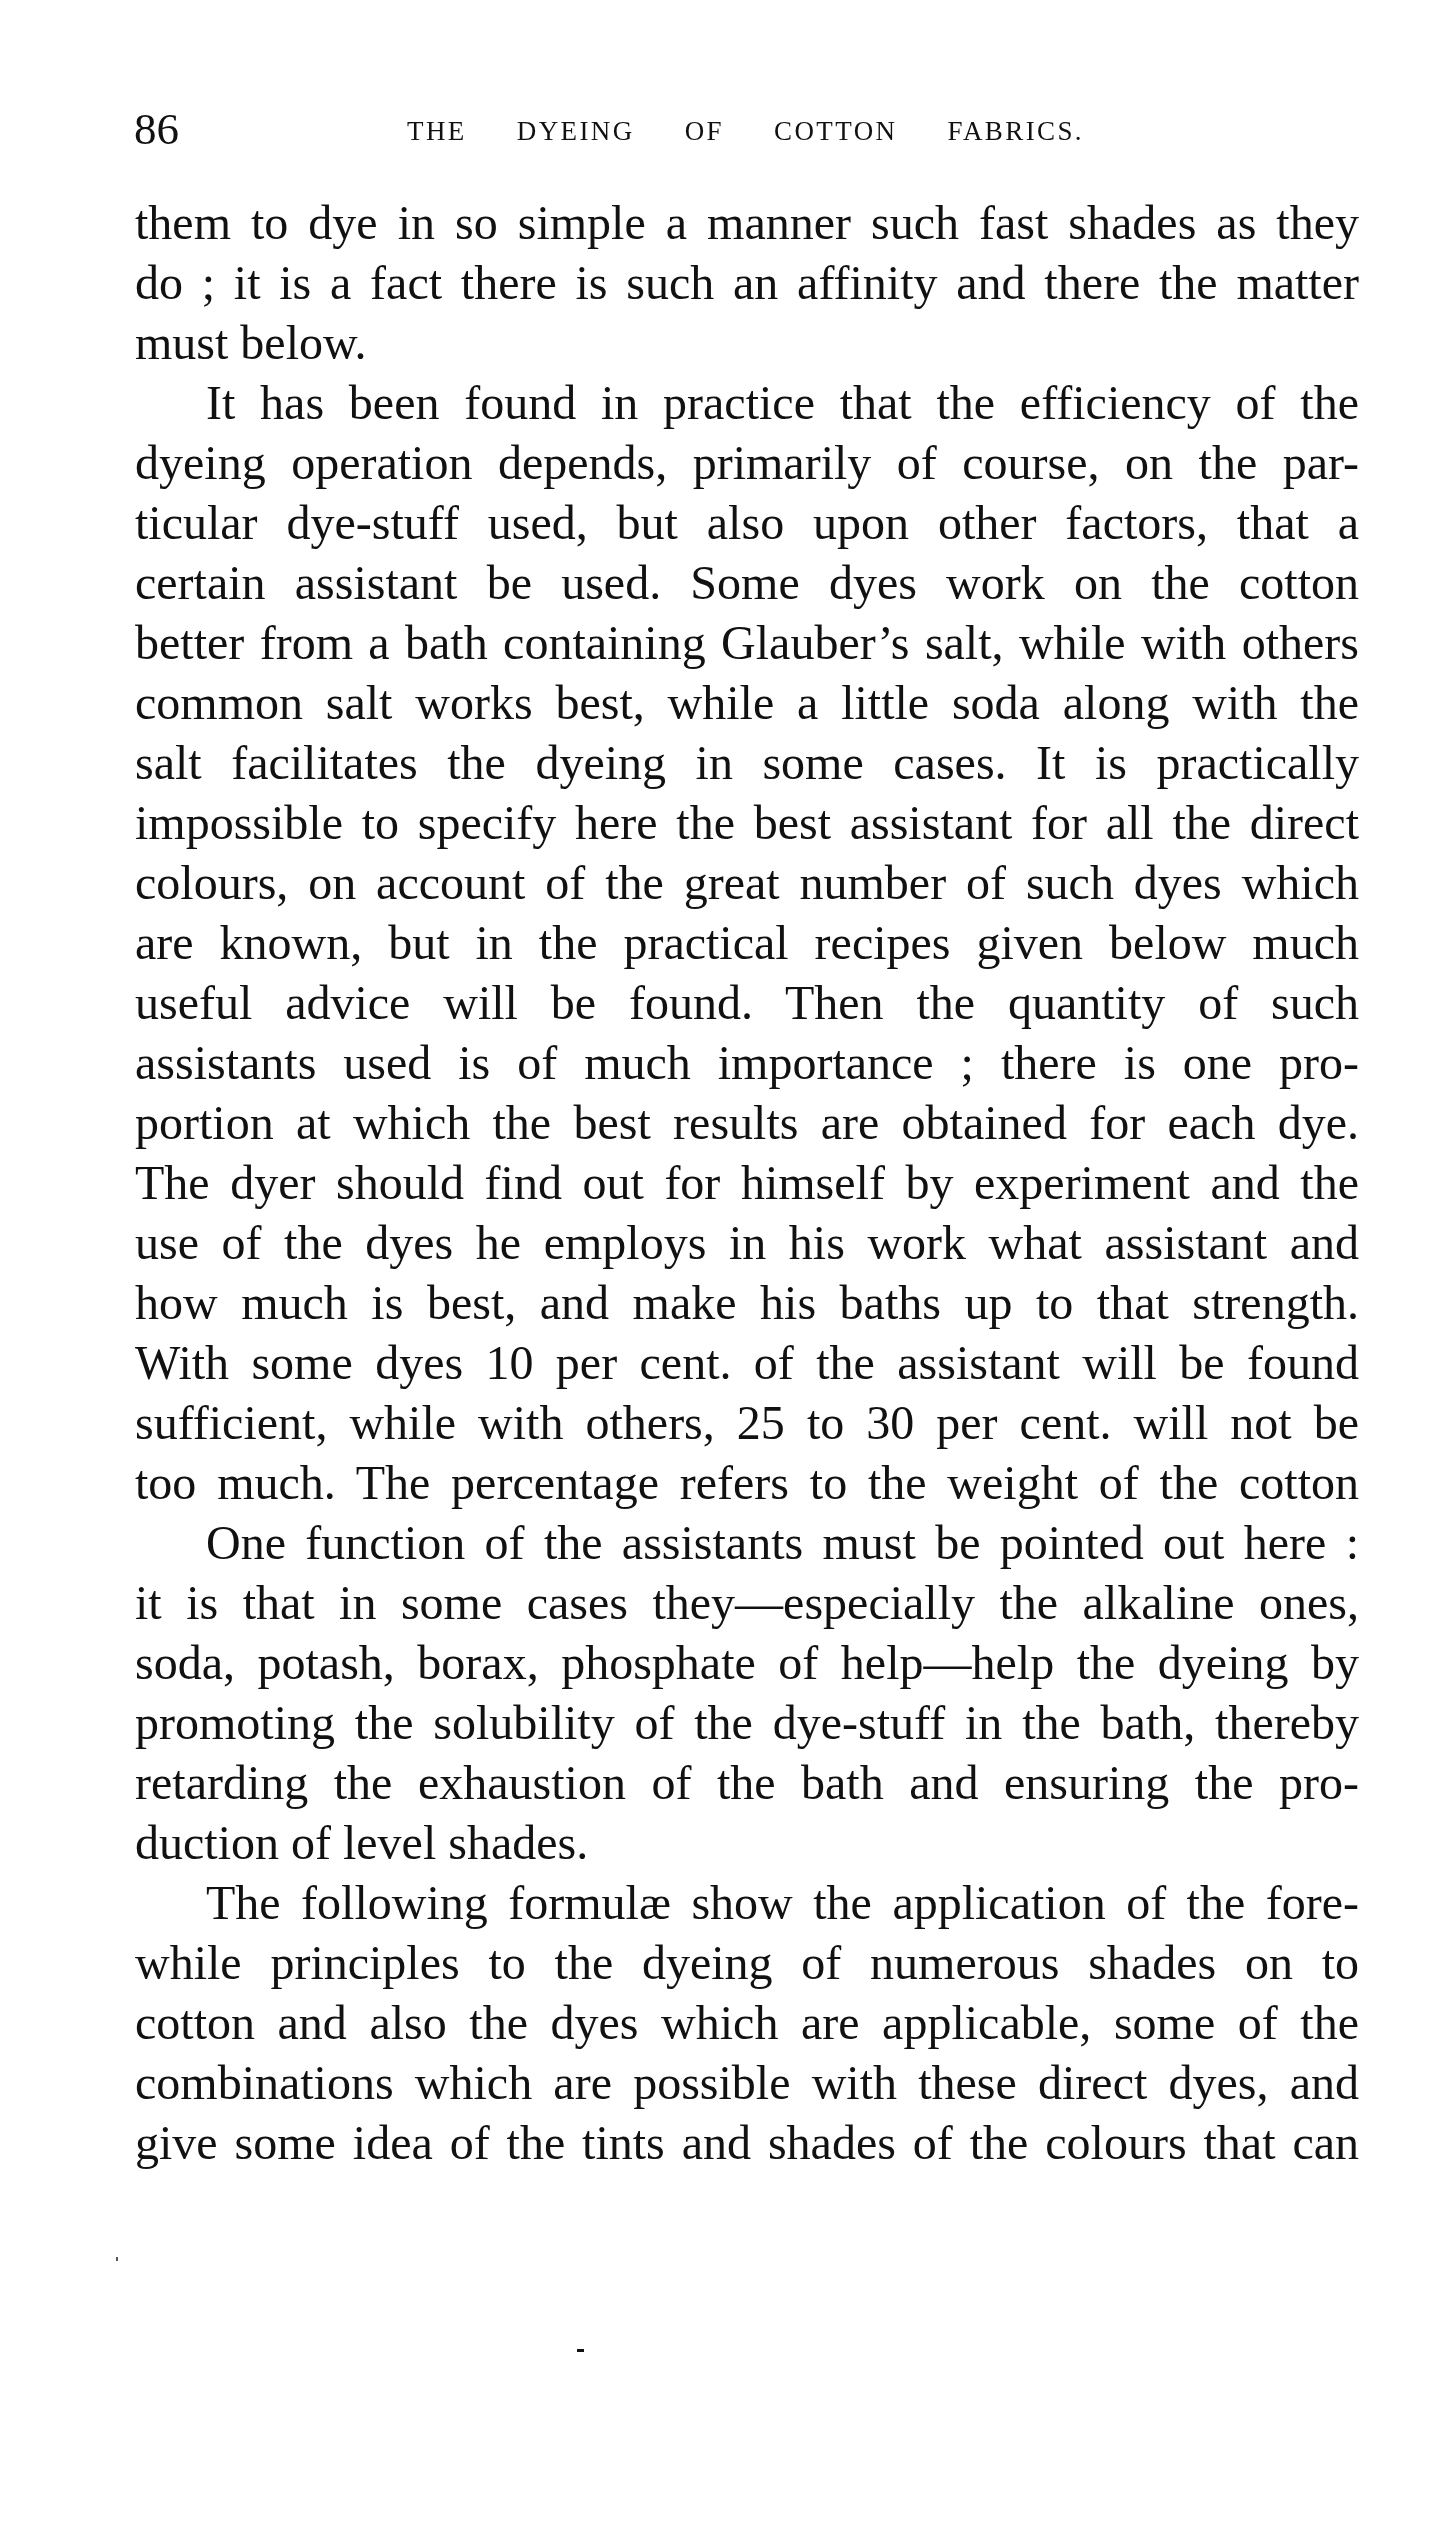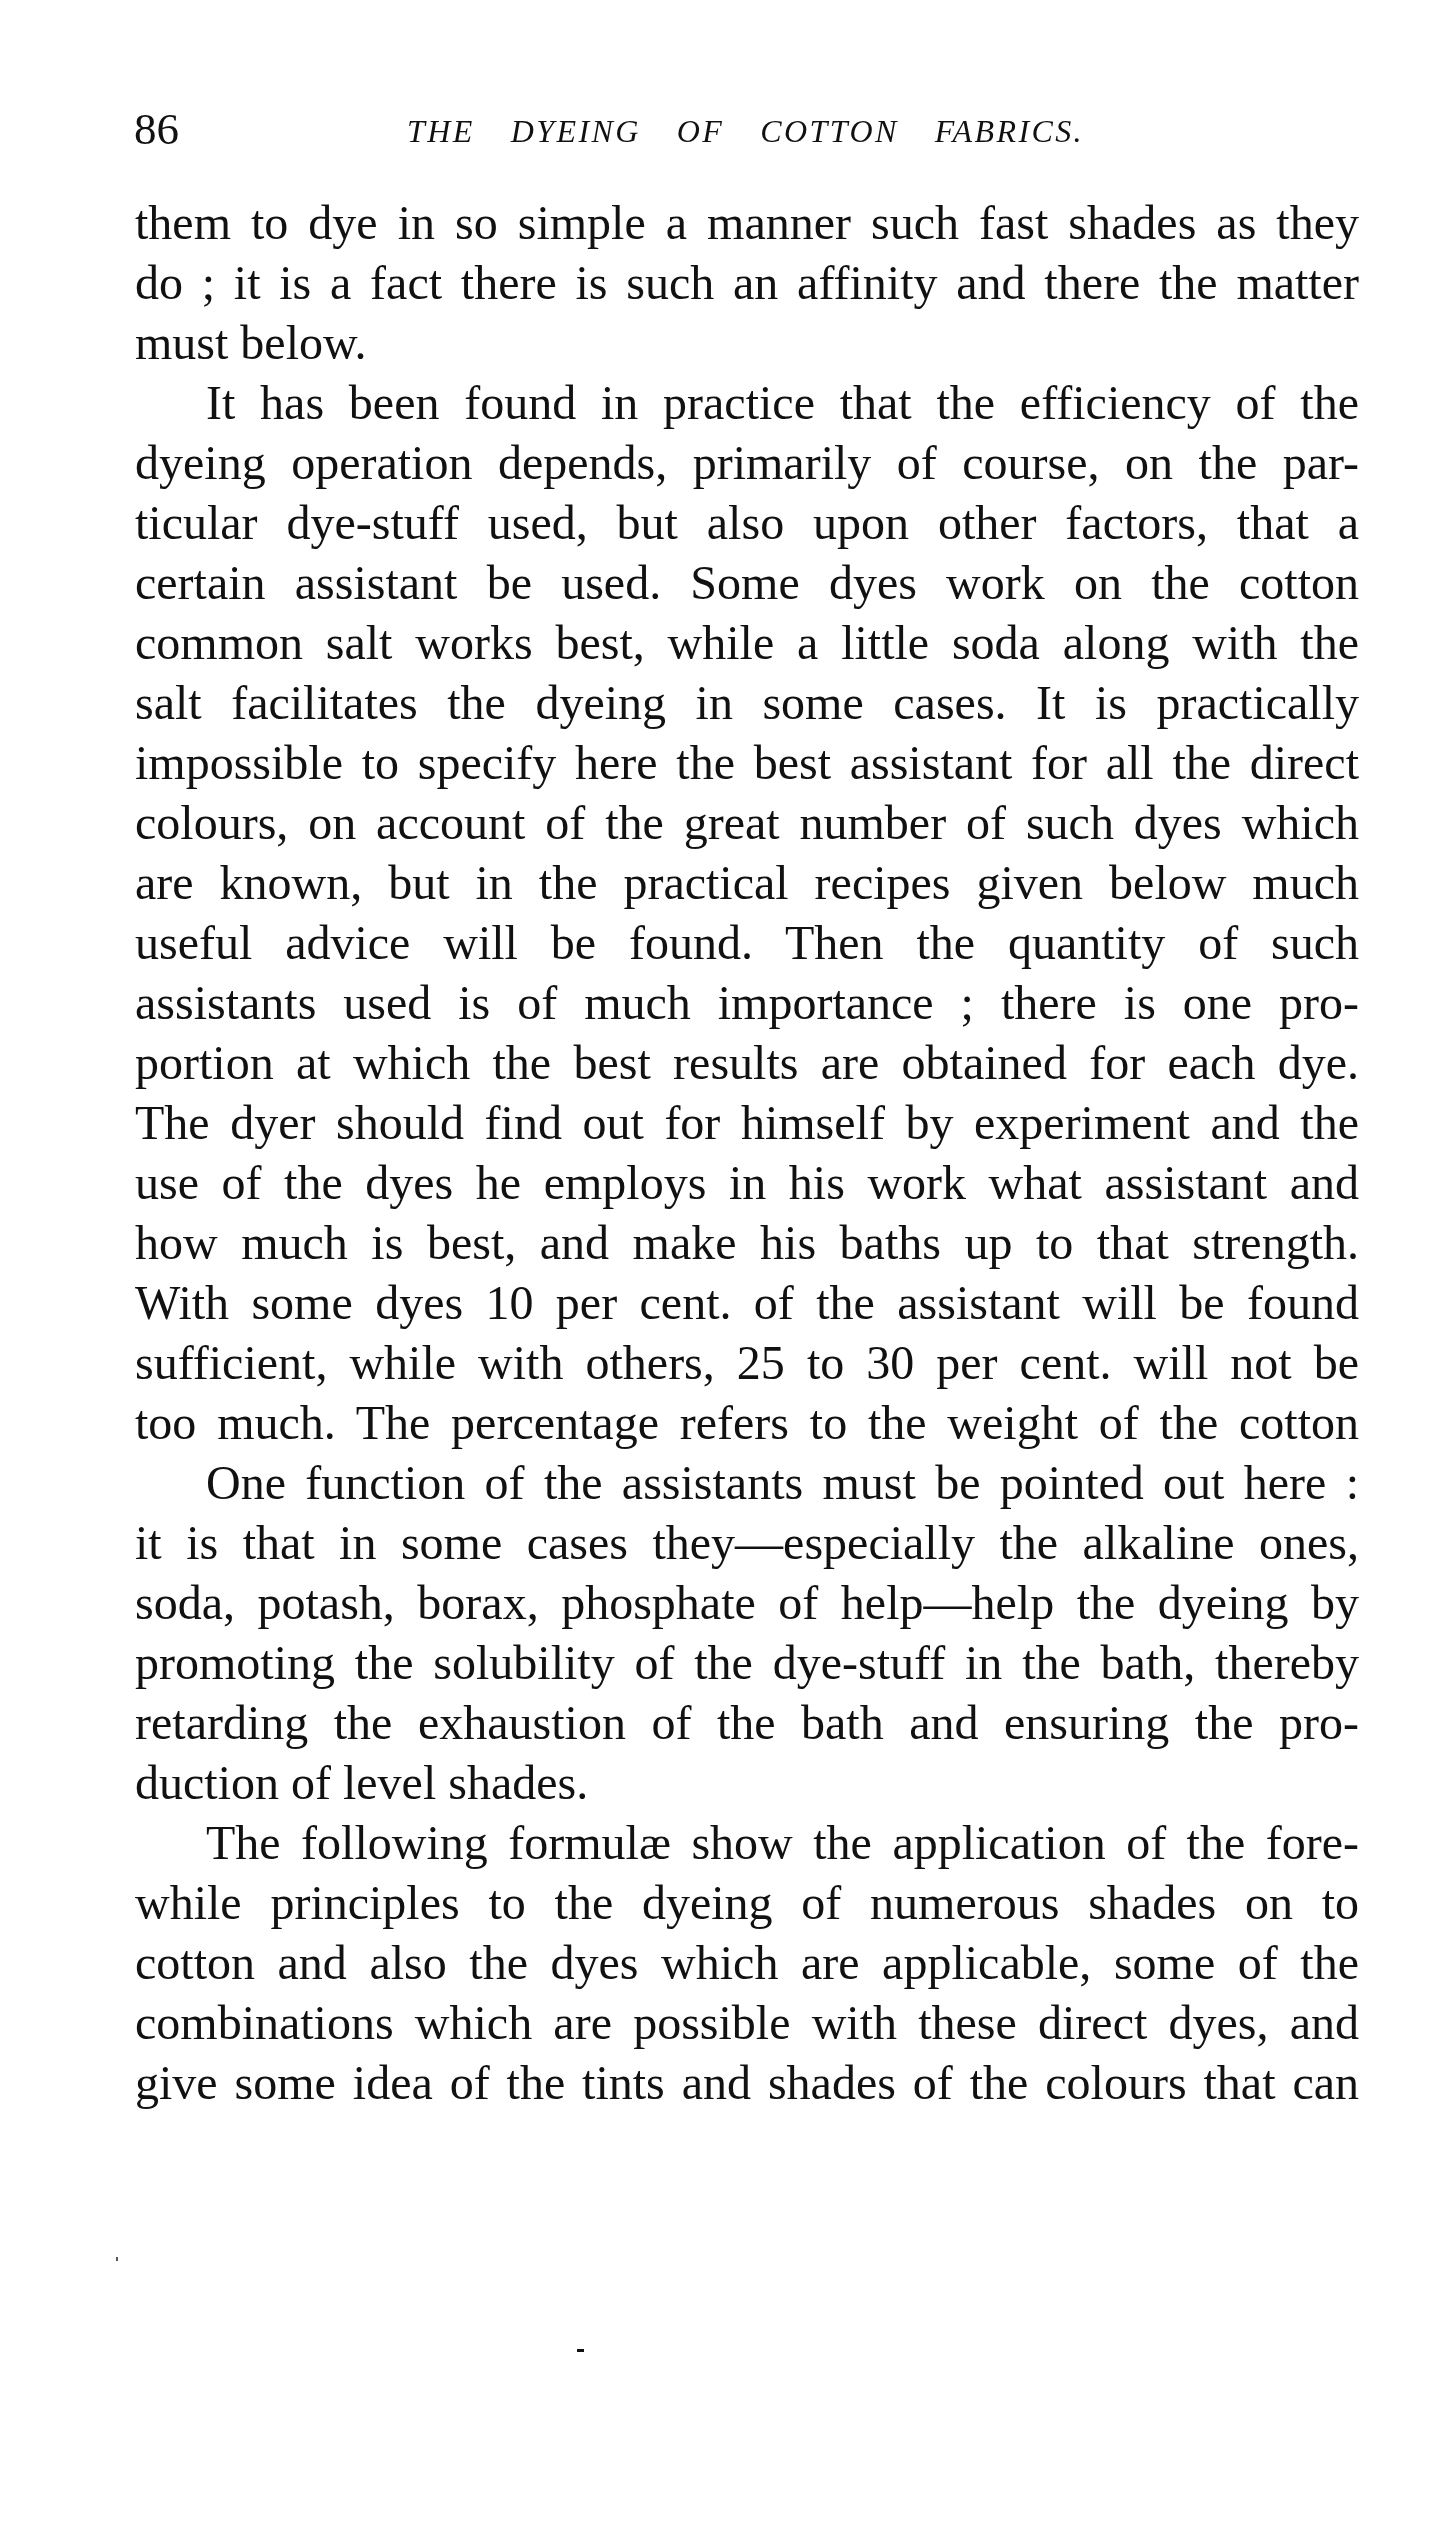--- a/index.html
+++ b/index.html
@@ -26,27 +26,26 @@
     left: 134px;
     top: 105px;
     font-size: 45px;
     line-height: 48px;
   }
   .running-head {
     position: absolute;
     left: 407px;
     top: 112px;
     width: 677px;
-    font-size: 32px;
+    font-size: 27px;
     line-height: 39px;
     letter-spacing: 2.4px;
     text-align: justify;
     text-align-last: justify;
     white-space: nowrap;
-    font-style: italic;
   }
   .body-text {
     position: absolute;
     left: 135px;
     top: 193px;
     width: 1224px;
     font-size: 48px;
   }
   .line {
     display: block;
@@ -93,20 +92,21 @@
       <span class="line">them to dye in so simple a manner such fast shades as they</span>
       <span class="line">do ; it is a fact there is such an affinity and there the matter</span>
       <span class="line last">must below.</span>
     </div>
 
     <div>
       <span class="line indent">It has been found in practice that the efficiency of the</span>
       <span class="line">dyeing operation depends, primarily of course, on the par-</span>
       <span class="line">ticular dye-stuff used, but also upon other factors, that a</span>
       <span class="line">certain assistant be used.  Some dyes work on the cotton</span>
+      <span class="line">better from a bath containing Glauber’s salt, while with others</span>
       <span class="line">common salt works best, while a little soda along with the</span>
       <span class="line">salt facilitates the dyeing in some cases.  It is practically</span>
       <span class="line">impossible to specify here the best assistant for all the direct</span>
       <span class="line">colours, on account of the great number of such dyes which</span>
       <span class="line">are known, but in the practical recipes given below much</span>
       <span class="line">useful advice will be found.  Then the quantity of such</span>
       <span class="line">assistants used is of much importance ; there is one pro-</span>
       <span class="line">portion at which the best results are obtained for each dye.</span>
       <span class="line">The dyer should find out for himself by experiment and the</span>
       <span class="line">use of the dyes he employs in his work what assistant and</span>

